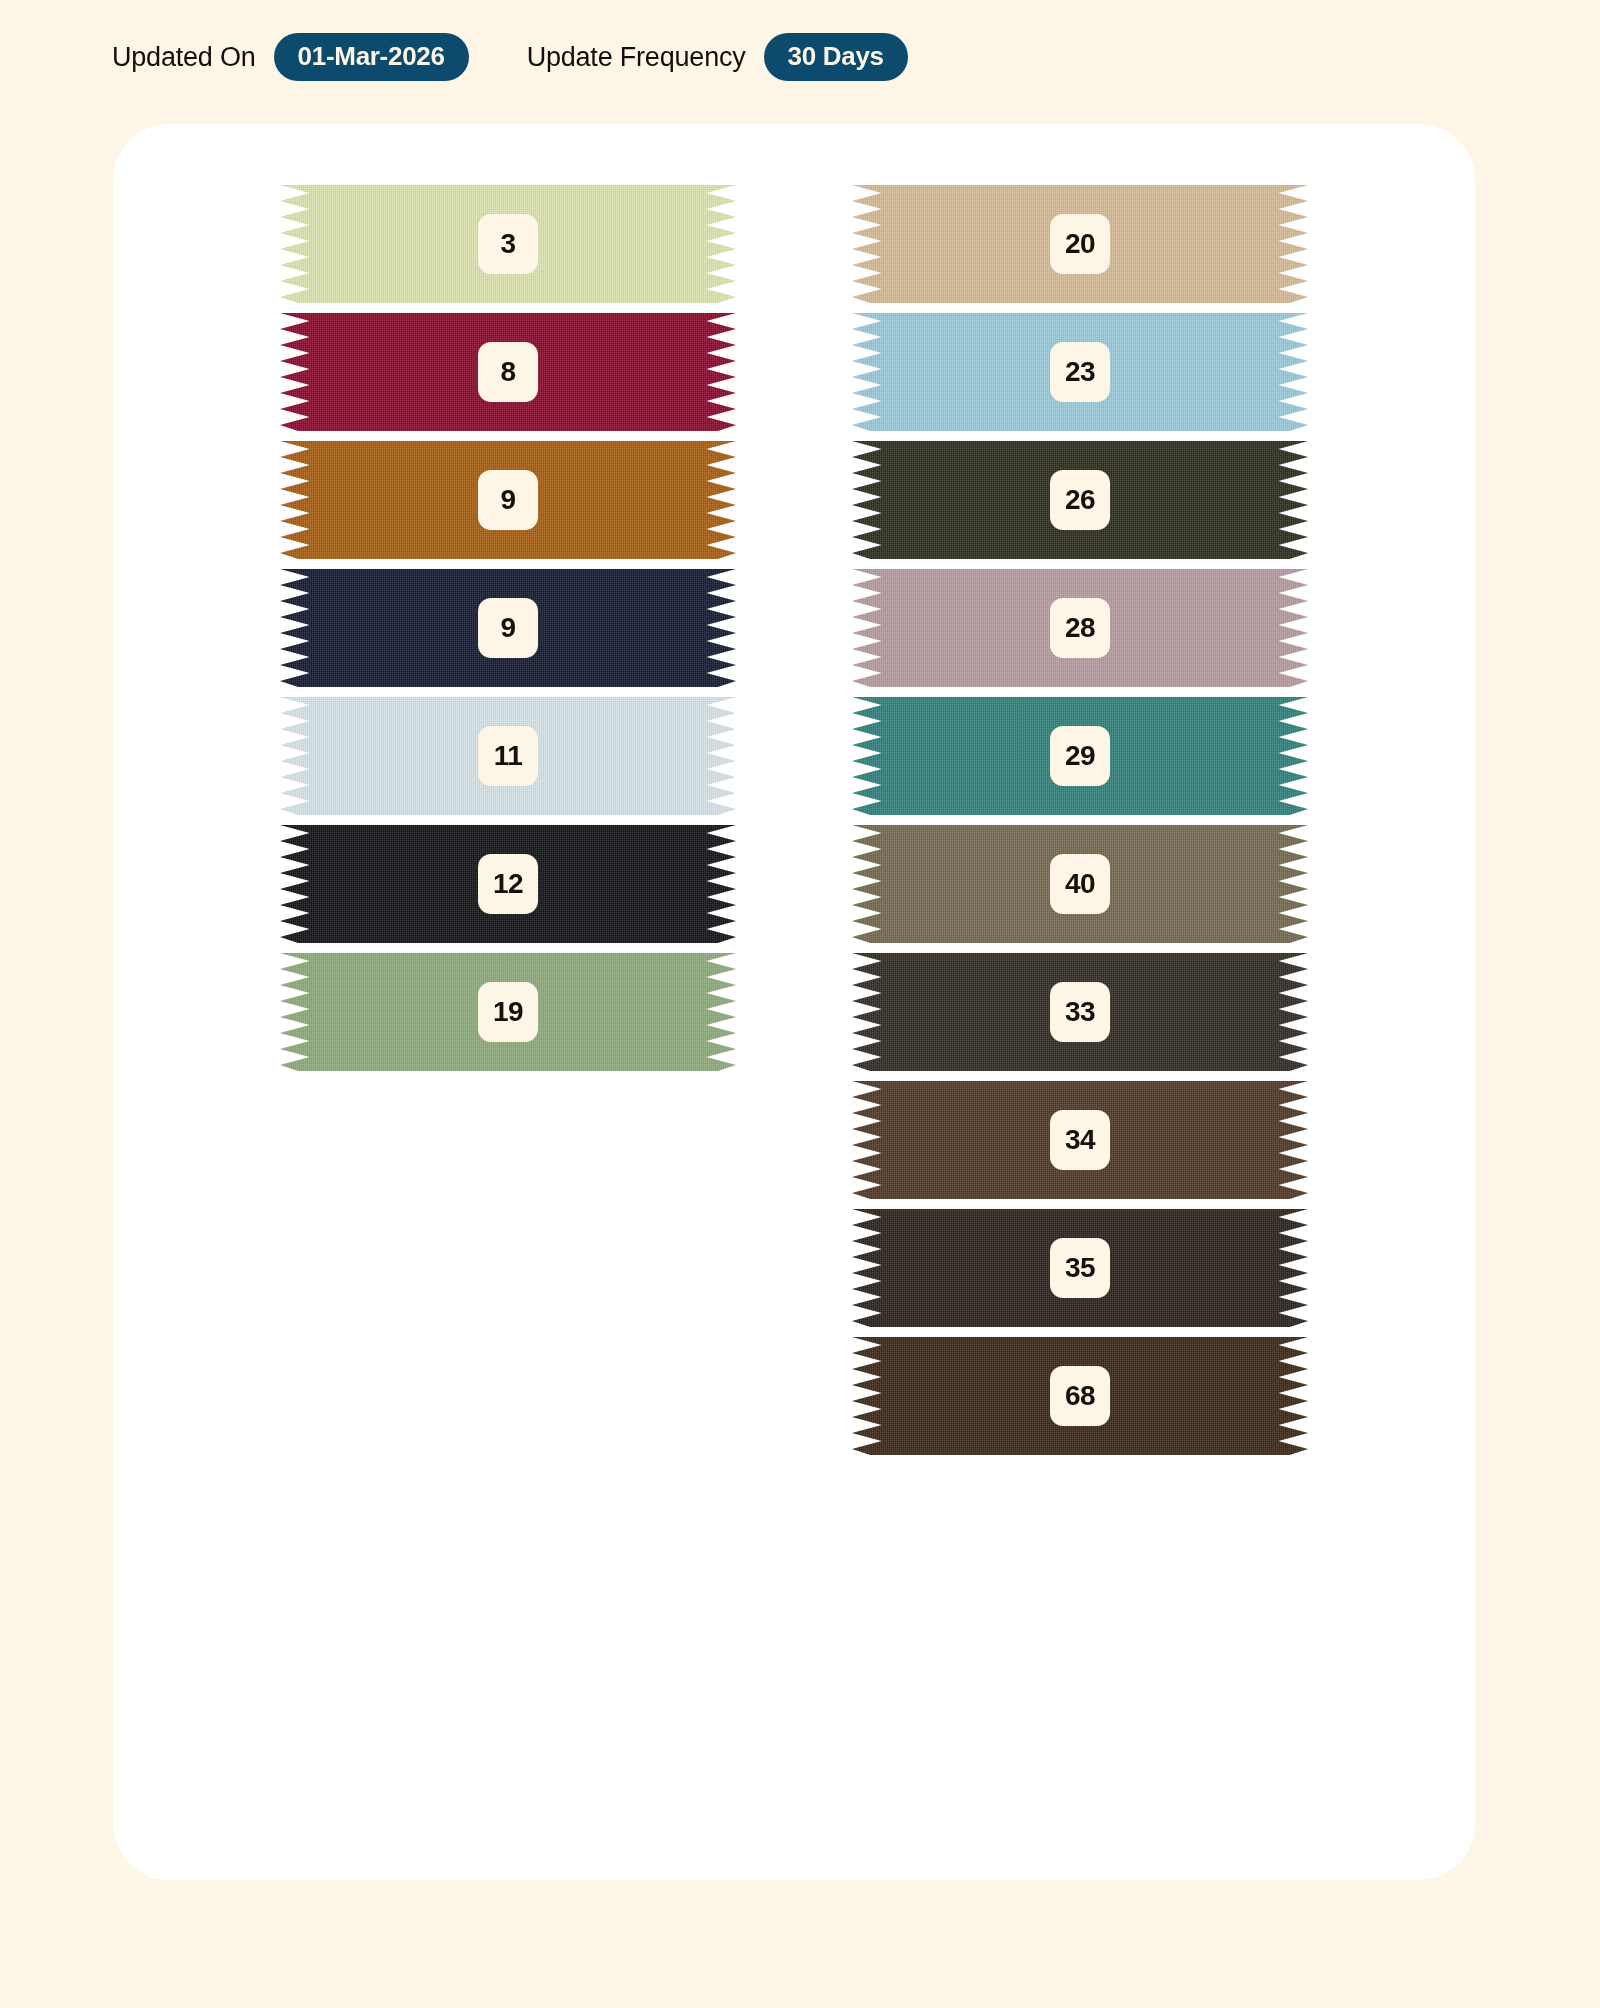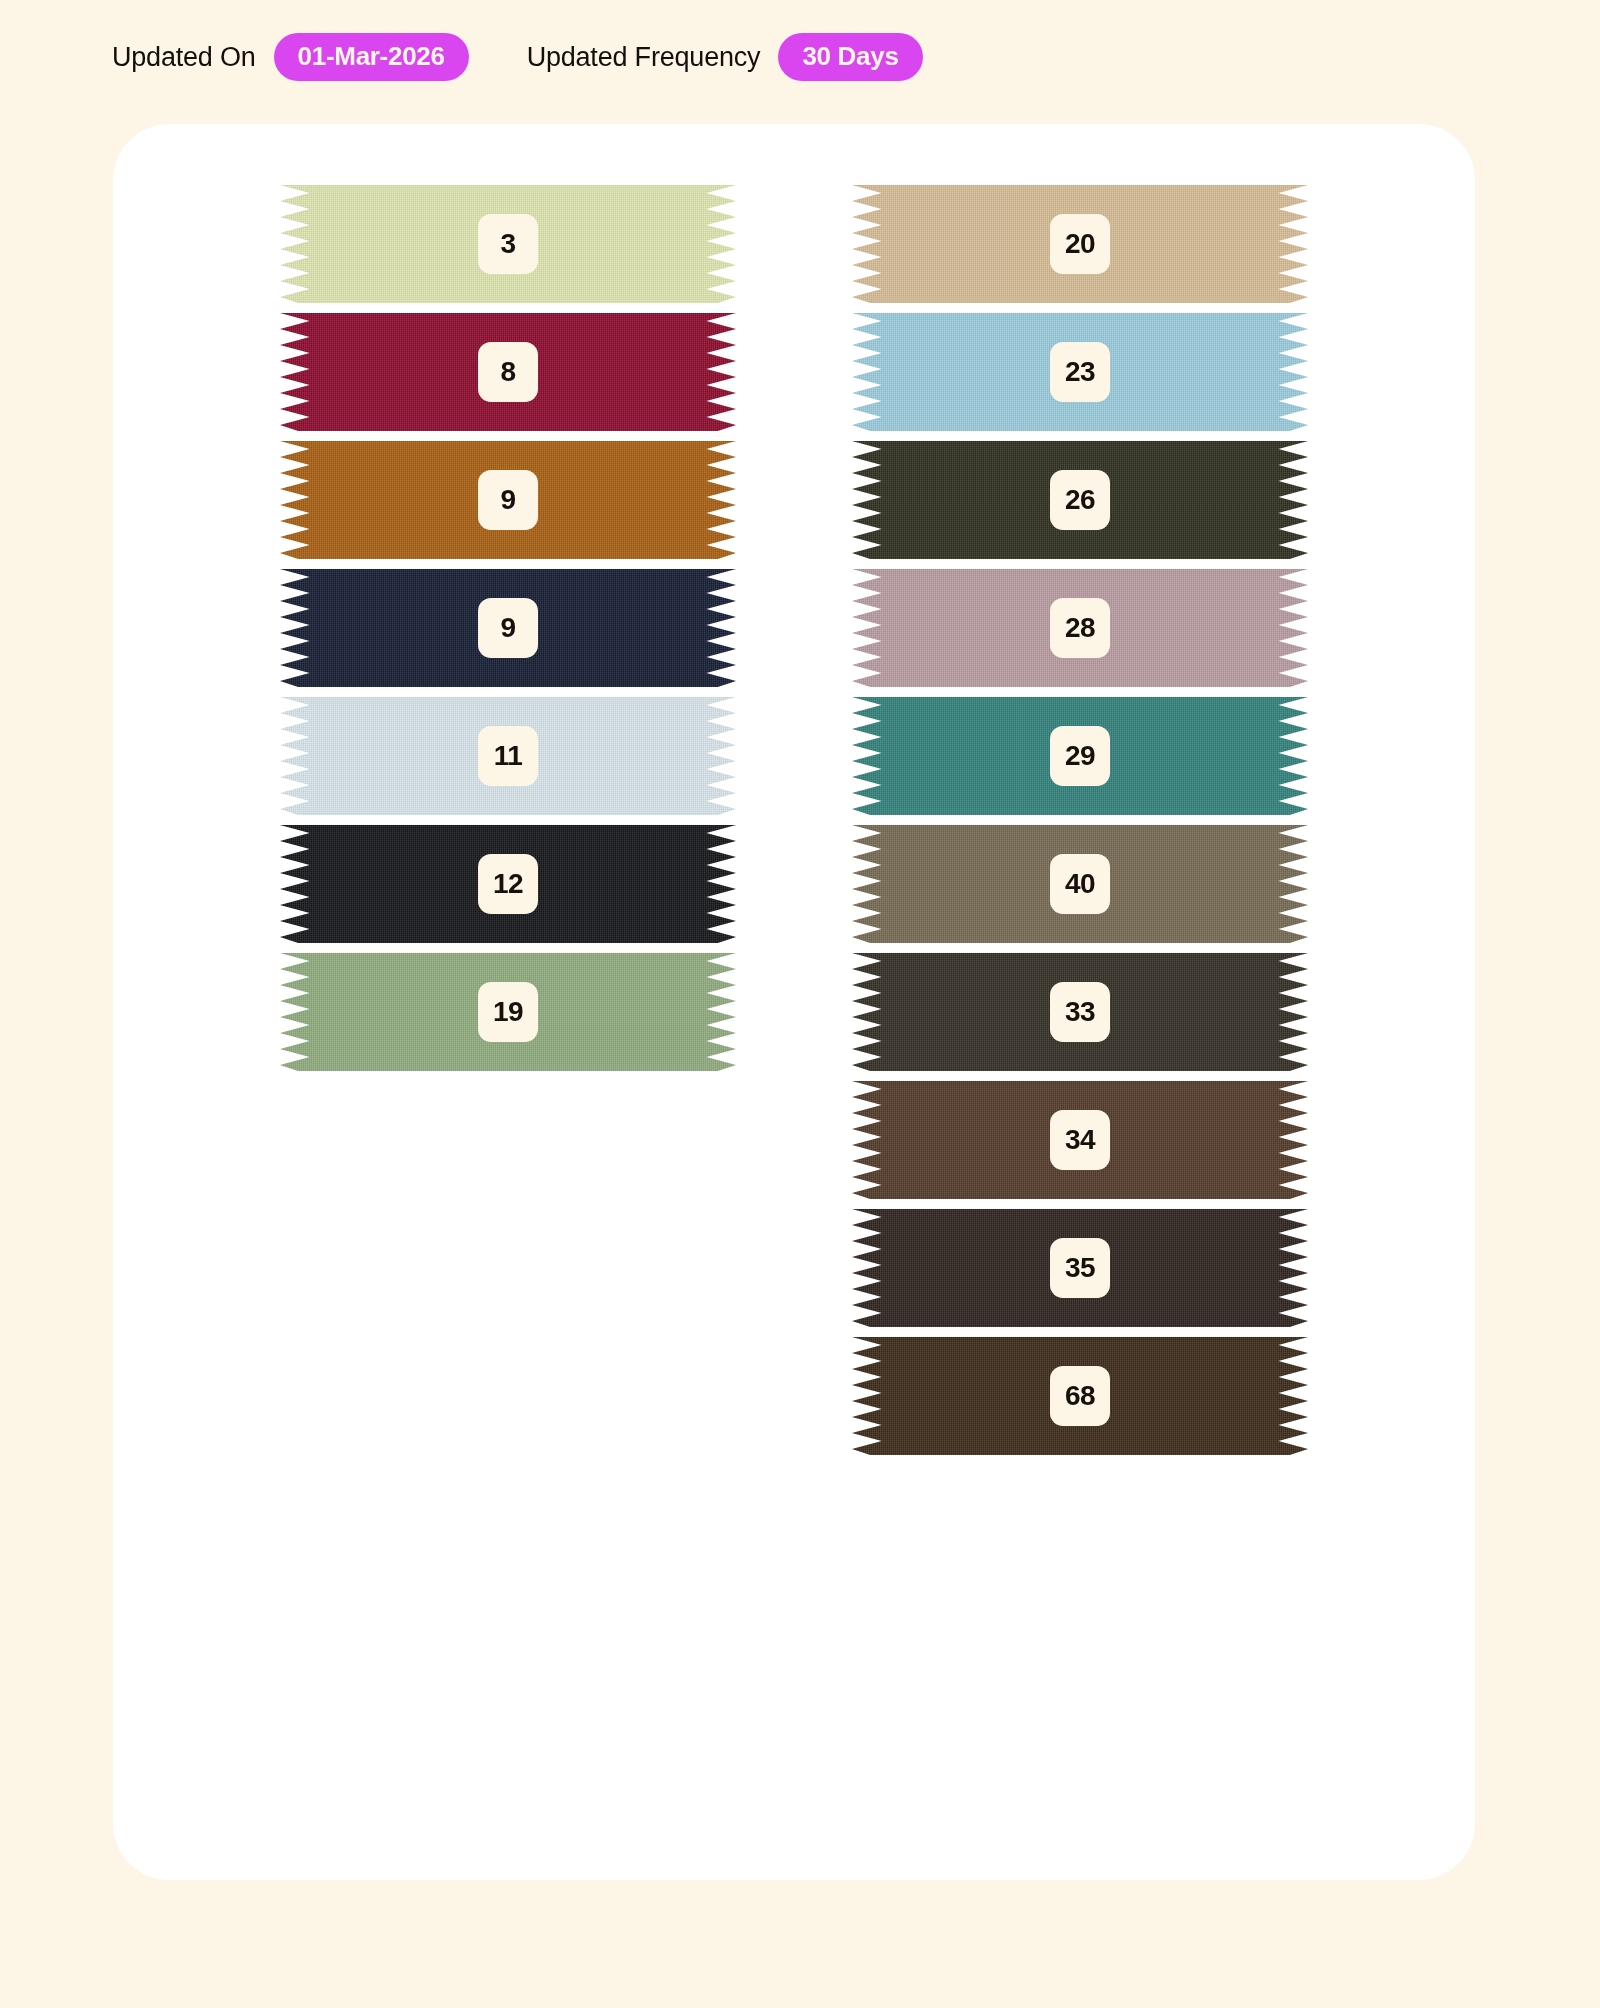--- a/index.html
+++ b/index.html
@@ -33,21 +33,21 @@
 
   .meta-label {
     font-size: 27px;
     font-weight: 500;
     color: #12100c;
     letter-spacing: -0.2px;
     white-space: nowrap;
   }
 
   .pill {
-    background: #d946ef;
+    background: #0c4a6e;
     color: #fdf5e5;
     border-radius: 999px;
     padding: 10px 24px 12px 24px;
     font-size: 26px;
     font-weight: 700;
     letter-spacing: -0.3px;
     white-space: nowrap;
     line-height: 1;
   }
 
@@ -154,21 +154,21 @@
 </style>
 </head>
 <body>
 
 <div class="page">
 
   <div class="header">
     <span class="meta-label">Updated On</span>
     <span class="pill">01-Mar-2026</span>
     <span class="gap-wide"></span>
-    <span class="meta-label">Updated Frequency</span>
+    <span class="meta-label">Update Frequency</span>
     <span class="pill">30 Days</span>
   </div>
 
   <div class="card">
     <div class="columns">
       <div class="column" id="col-left">
           <div class="swatch">
             <div class="swatch-band" style="background: rgb(223, 228, 176);"></div>
             <div class="swatch-badge">3</div>
           </div>

